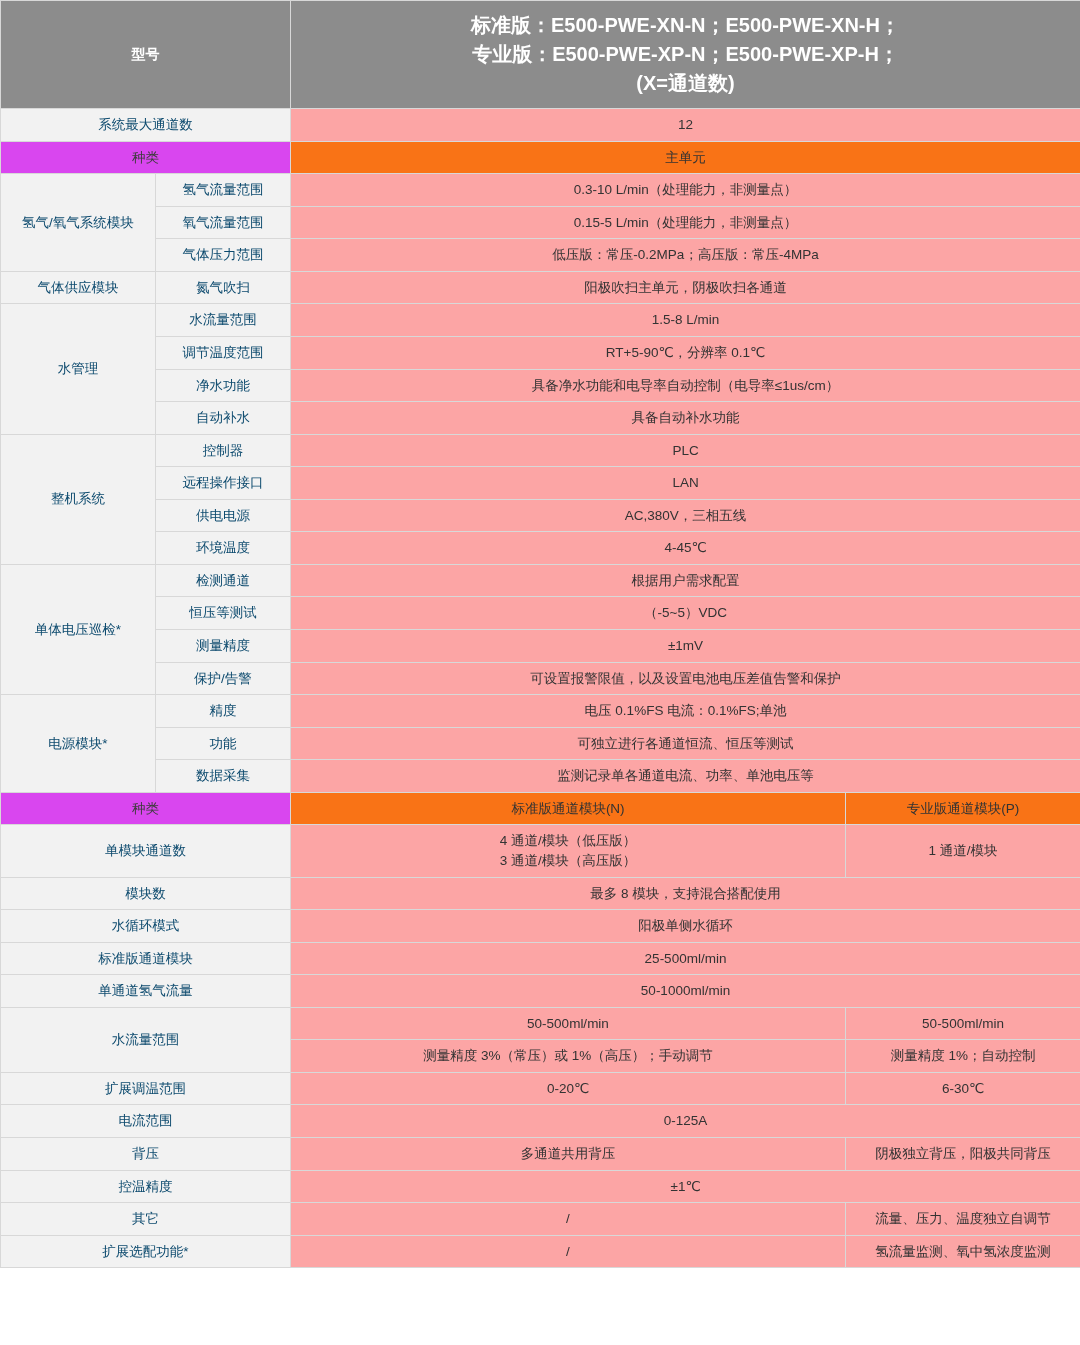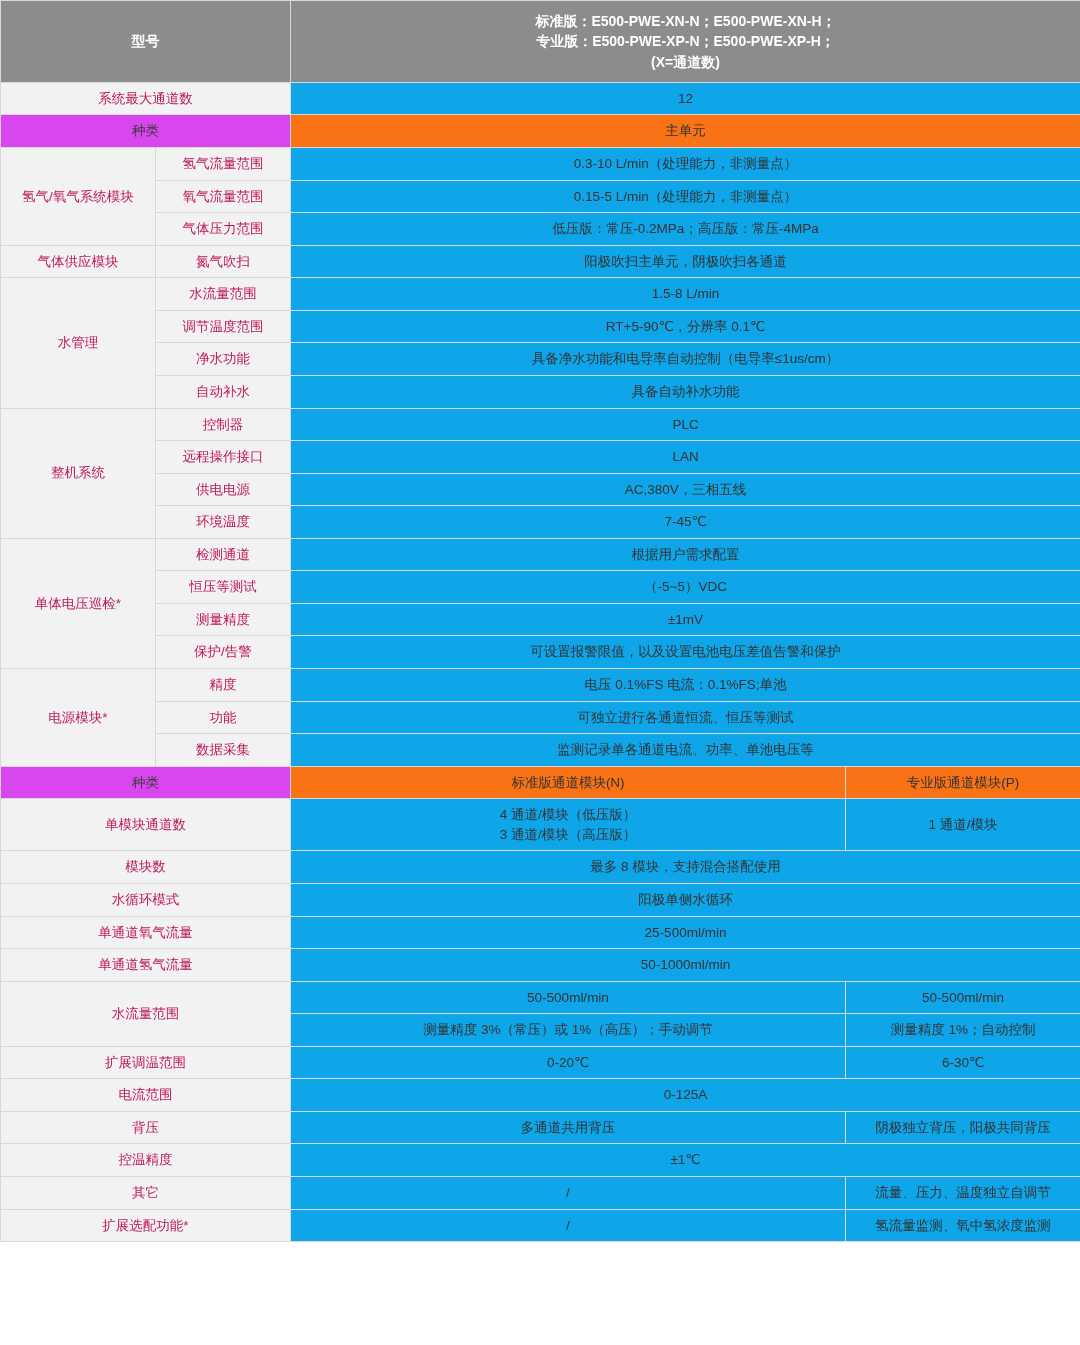--- a/index.html
+++ b/index.html
@@ -30,34 +30,34 @@
   }
   
   tr.head-row td {
     background: #8c8c8c;
     color: #ffffff;
     font-weight: bold;
     font-size: 14px;
     padding: 10px 8px;
   }
   tr.head-row td.head-model {
-    font-size: 14px;
+    font-size: 20px;
   }
   
   td.lbl {
     background: #f2f2f2;
-    color: #be185d;
+    color: #0c4a6e;
   }
   td.lbl-b {
     background: #d946ef;
     color: #3c3c3c;
     font-weight: bold;
   }
   td.val {
-    background: #0ea5e9;
+    background: #fca5a5;
   }
   td.val-b {
     background: #f97316;
     font-weight: bold;
   }
   
   col.c1 { width: 155px; }
   col.c2 { width: 135px; }
   col.c3 { width: 315px; }
   col.c4 { width: 240px; }
@@ -142,21 +142,21 @@
     <tr>
       <td class="lbl">远程操作接口</td>
       <td colspan="3" class="val">LAN</td>
     </tr>
     <tr>
       <td class="lbl">供电电源</td>
       <td colspan="3" class="val">AC,380V，三相五线</td>
     </tr>
     <tr>
       <td class="lbl">环境温度</td>
-      <td colspan="3" class="val">7-45℃</td>
+      <td colspan="3" class="val">4-45℃</td>
     </tr>
 
     <tr>
       <td class="lbl" rowspan="4">单体电压巡检*</td>
       <td class="lbl">检测通道</td>
       <td colspan="3" class="val">根据用户需求配置</td>
     </tr>
     <tr>
       <td class="lbl">恒压等测试</td>
       <td colspan="3" class="val">（-5~5）VDC</td>
@@ -203,21 +203,21 @@
       <td colspan="2" class="lbl">模块数</td>
       <td colspan="3" class="val">最多 8 模块，支持混合搭配使用</td>
     </tr>
 
     <tr>
       <td colspan="2" class="lbl">水循环模式</td>
       <td colspan="3" class="val">阳极单侧水循环</td>
     </tr>
 
     <tr>
-      <td colspan="2" class="lbl">单通道氧气流量</td>
+      <td colspan="2" class="lbl">标准版通道模块</td>
       <td colspan="3" class="val">25-500ml/min</td>
     </tr>
 
     <tr>
       <td colspan="2" class="lbl">单通道氢气流量</td>
       <td colspan="3" class="val">50-1000ml/min</td>
     </tr>
 
     <tr>
       <td colspan="2" class="lbl" rowspan="2">水流量范围</td>

